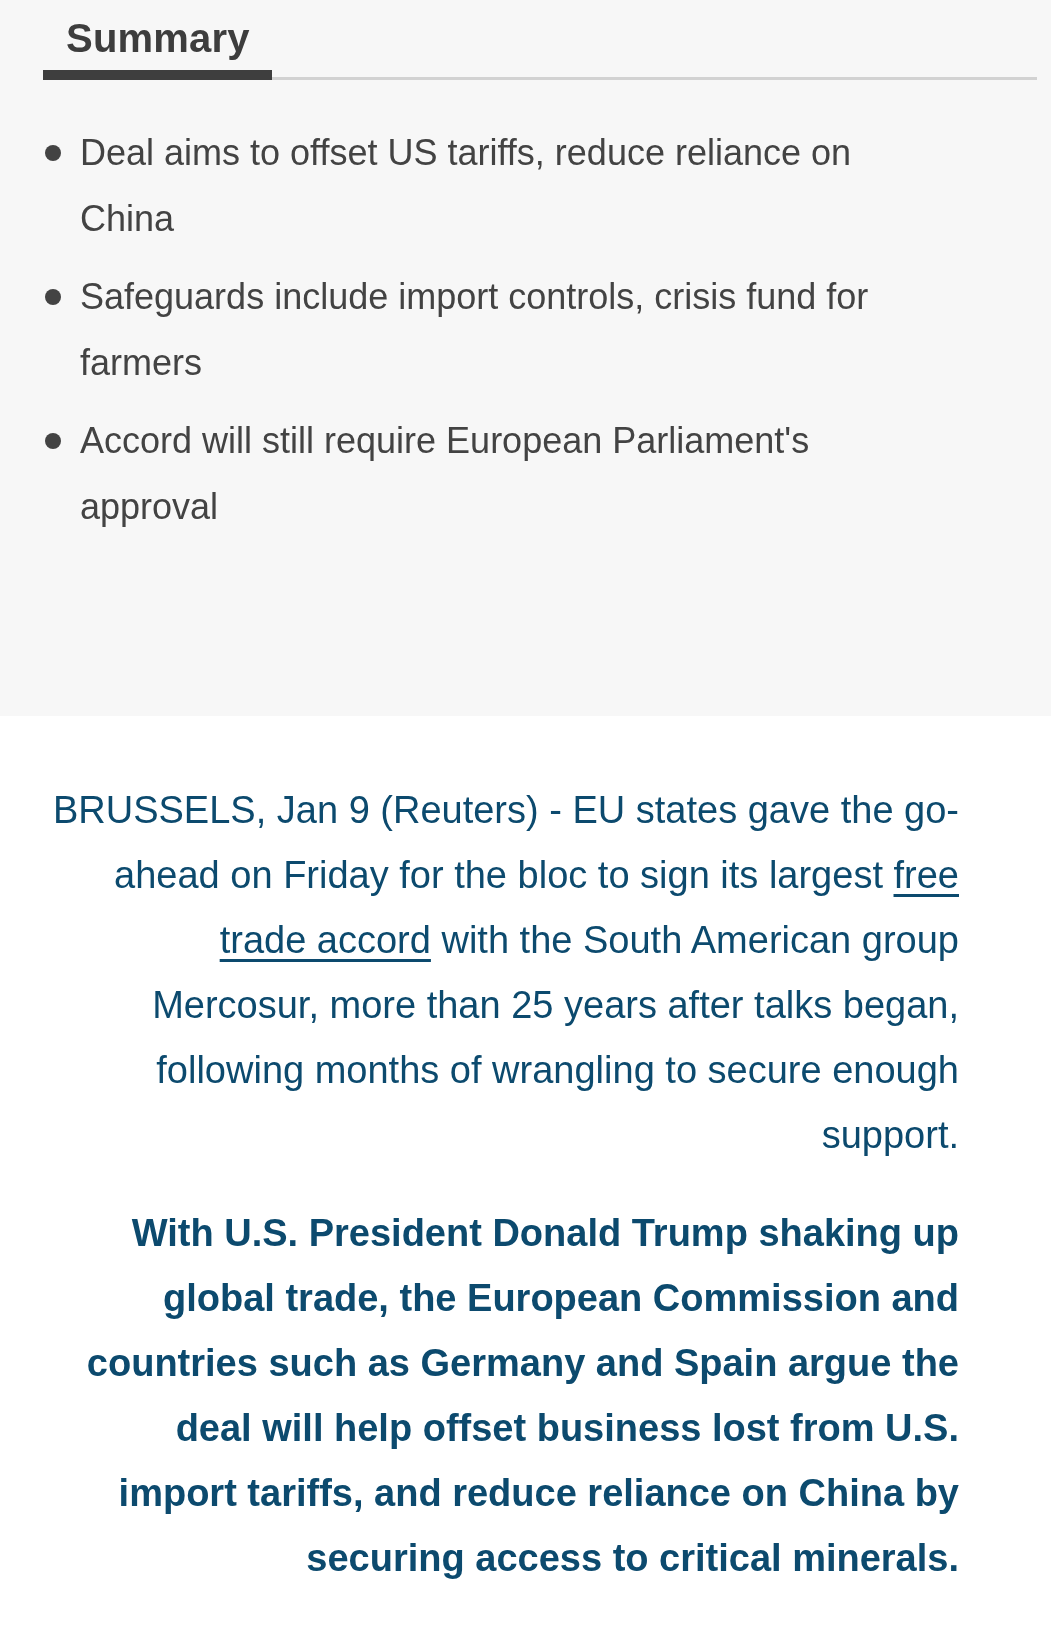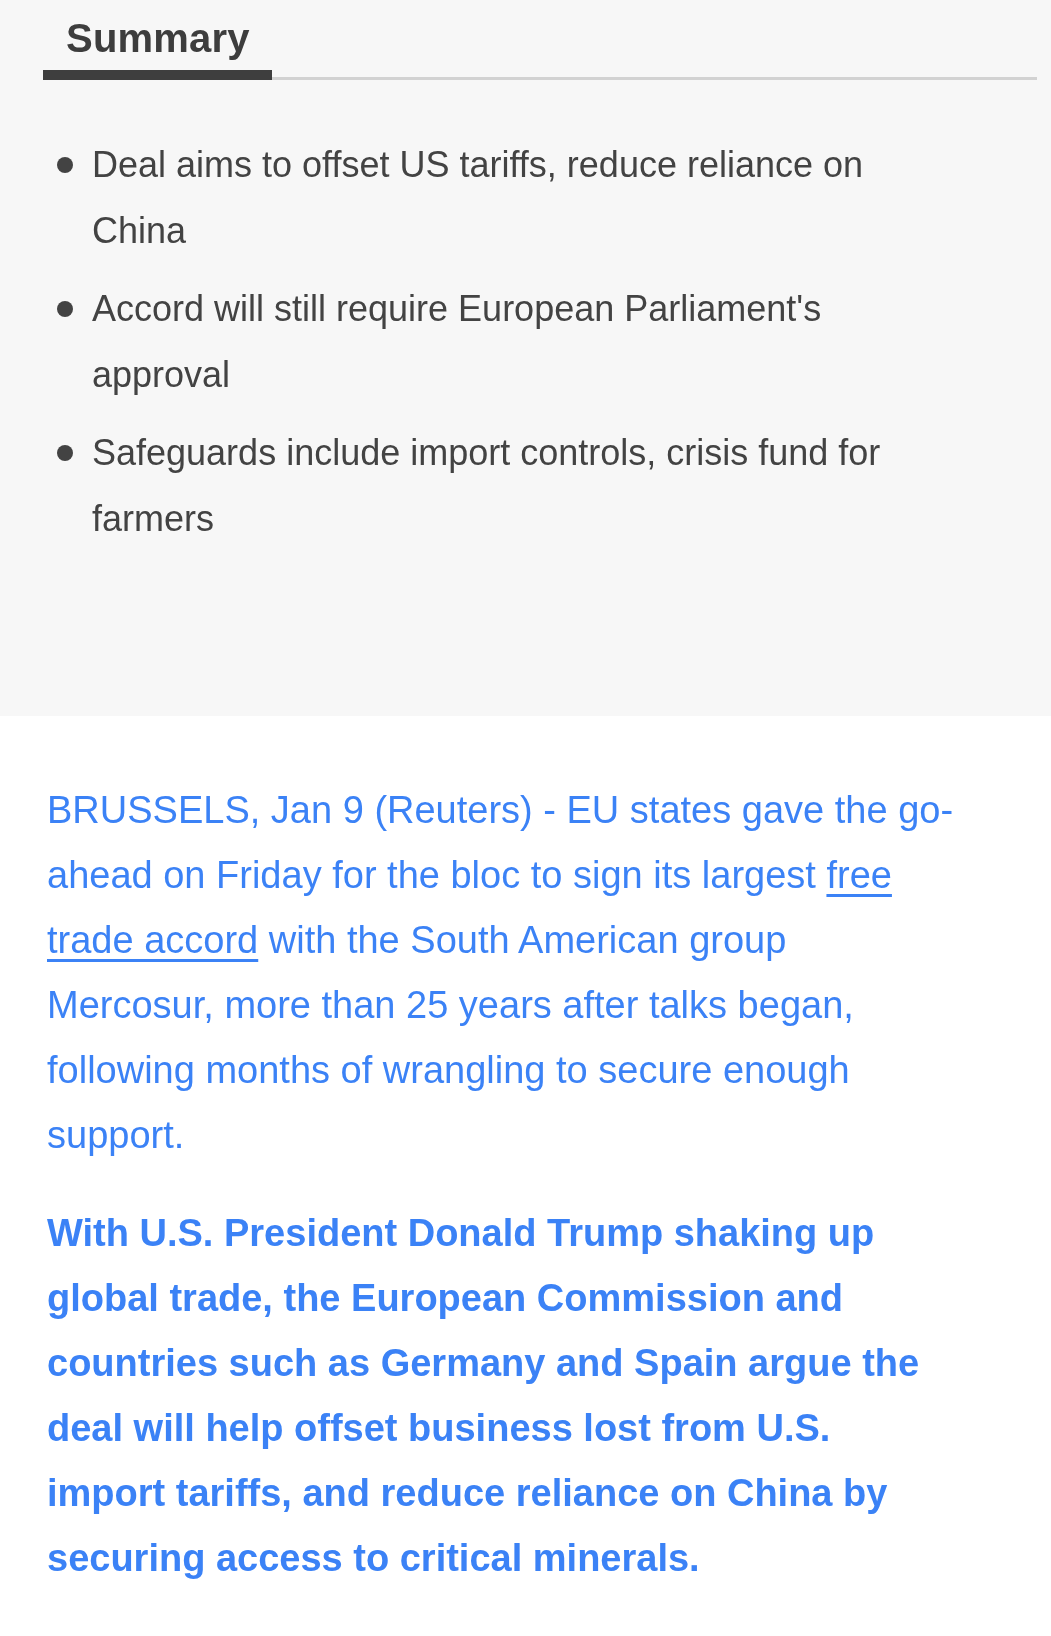--- a/index.html
+++ b/index.html
@@ -43,21 +43,21 @@
   }
   .rule-light {
     position: absolute;
     left: 229px; right: 0; bottom: 0;
     height: 3px;
     background: #d2d2d2;
     display: block;
   }
   .bullet-list {
     list-style: none;
-    margin: 12px;
+    margin: 0;
     padding: 40px 0 0 0;
   }
   .bullet-item {
     position: relative;
     padding-left: 37px;
     max-width: 840px;
     font-size: 36px;
     line-height: 66px;
     color: #434343;
     margin: 0 0 12px 0;
@@ -75,21 +75,22 @@
 
   
   .article {
     padding: 62px 92px 45px 47px;
   }
   .article p {
     margin: 0 0 33px 0;
     max-width: 912px;
     font-size: 38px;
     line-height: 65px;
-    color: #3b82f6;
+    color: #0c4a6e;
+    text-align: right;
   }
   .article p:last-child { margin-bottom: 0; font-weight: bold; }
   .inline-link {
     color: inherit;
     text-decoration: underline;
     text-decoration-thickness: 3px;
     text-underline-offset: 6px;
     cursor: pointer;
   }
 </style>
@@ -106,25 +107,25 @@
       <span class="rule-light"></span>
     </div>
 
     <ul class="bullet-list">
       <li class="bullet-item">
         <span class="dot"></span>
         <span>Deal aims to offset US tariffs, reduce reliance on China</span>
       </li>
       <li class="bullet-item">
         <span class="dot"></span>
-        <span>Accord will still require European Parliament's approval</span>
+        <span>Safeguards include import controls, crisis fund for farmers</span>
       </li>
       <li class="bullet-item">
         <span class="dot"></span>
-        <span>Safeguards include import controls, crisis fund for farmers</span>
+        <span>Accord will still require European Parliament's approval</span>
       </li>
     </ul>
   </section>
 
   <article class="article">
     <p><span>BRUSSELS, Jan 9 (Reuters) - EU states gave the go-ahead on Friday for the bloc to sign its largest </span><a class="inline-link">free trade accord</a><span> with the South American group Mercosur, more than 25 years after talks began, following months of wrangling to secure enough support.</span></p>
 
     <p><span>With U.S. President Donald Trump shaking up global trade, the European Commission and countries such as Germany and Spain argue the deal will help offset business lost from U.S. import tariffs, and reduce reliance on China by securing access to critical minerals.</span></p>
   </article>
 

